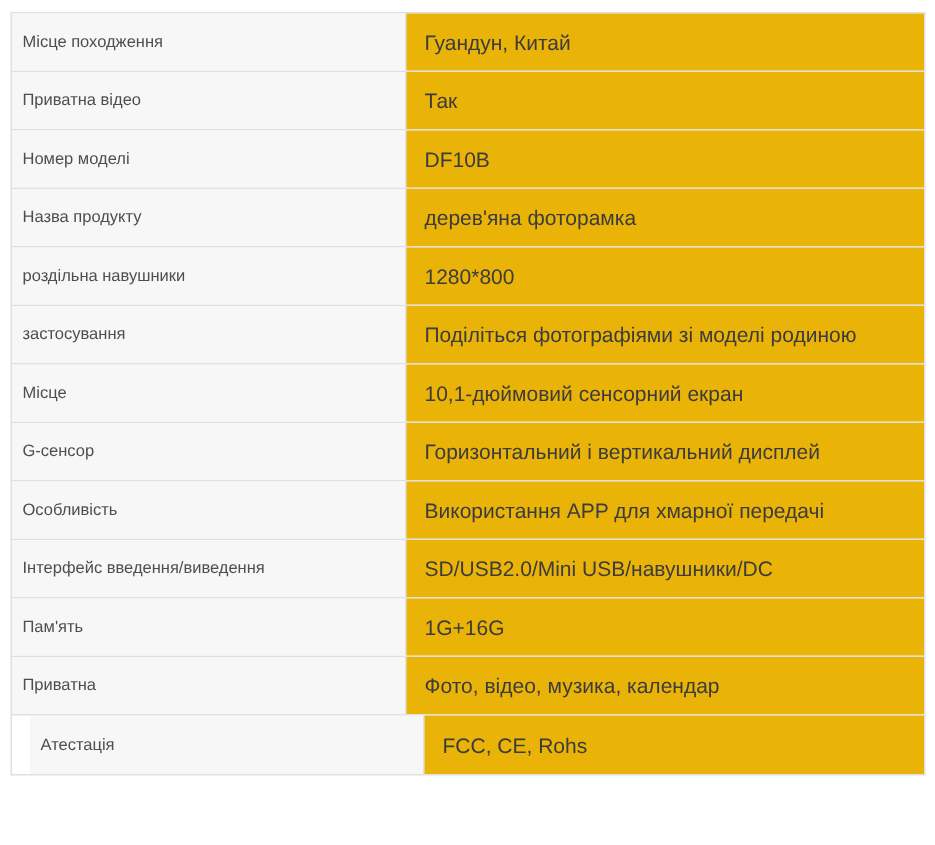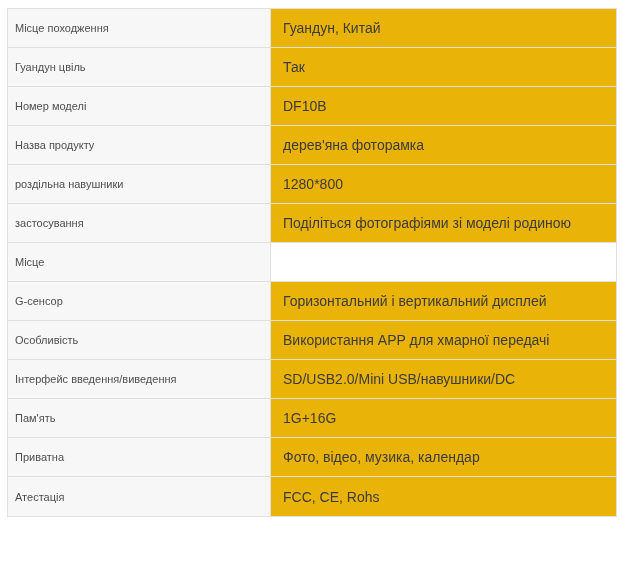--- a/index.html
+++ b/index.html
@@ -25,20 +25,21 @@
     border: 1px solid var(--border-color);
     background: #ffffff;
   }
   .spec-row {
     display: flex;
     height: 39px;
     border-bottom: 1px solid var(--border-color);
   }
   .spec-row:last-child {
     border-bottom: none;
+    margin-left: 12px;
   }
   .spec-label-cell {
     width: 263px;
     flex: 0 0 263px;
     background: var(--label-bg);
     border-right: 1px solid var(--border-color);
     display: flex;
     align-items: center;
     padding-left: 7px;
     font-size: 11px;
@@ -61,21 +62,21 @@
 </head>
 <body>
 
 <div class="spec-table">
   <div class="spec-row">
     <div class="spec-label-cell">Місце походження</div>
     <div class="spec-value-cell">Гуандун, Китай</div>
   </div>
 
   <div class="spec-row">
-    <div class="spec-label-cell">Гуандун цвіль</div>
+    <div class="spec-label-cell">Приватна відео</div>
     <div class="spec-value-cell">Так</div>
   </div>
 
 
   <div class="spec-row">
     <div class="spec-label-cell">Номер моделі</div>
     <div class="spec-value-cell">DF10B</div>
   </div>
 
   <div class="spec-row">
@@ -88,20 +89,21 @@
     <div class="spec-value-cell">1280*800</div>
   </div>
 
   <div class="spec-row">
     <div class="spec-label-cell">застосування</div>
     <div class="spec-value-cell">Поділіться фотографіями зі моделі родиною</div>
   </div>
 
   <div class="spec-row">
     <div class="spec-label-cell">Місце</div>
+    <div class="spec-value-cell">10,1-дюймовий сенсорний екран</div>
   </div>
 
   <div class="spec-row">
     <div class="spec-label-cell">G-сенсор</div>
     <div class="spec-value-cell">Горизонтальний і вертикальний дисплей</div>
   </div>
 
   <div class="spec-row">
     <div class="spec-label-cell">Особливість</div>
     <div class="spec-value-cell">Використання APP для хмарної передачі</div>

